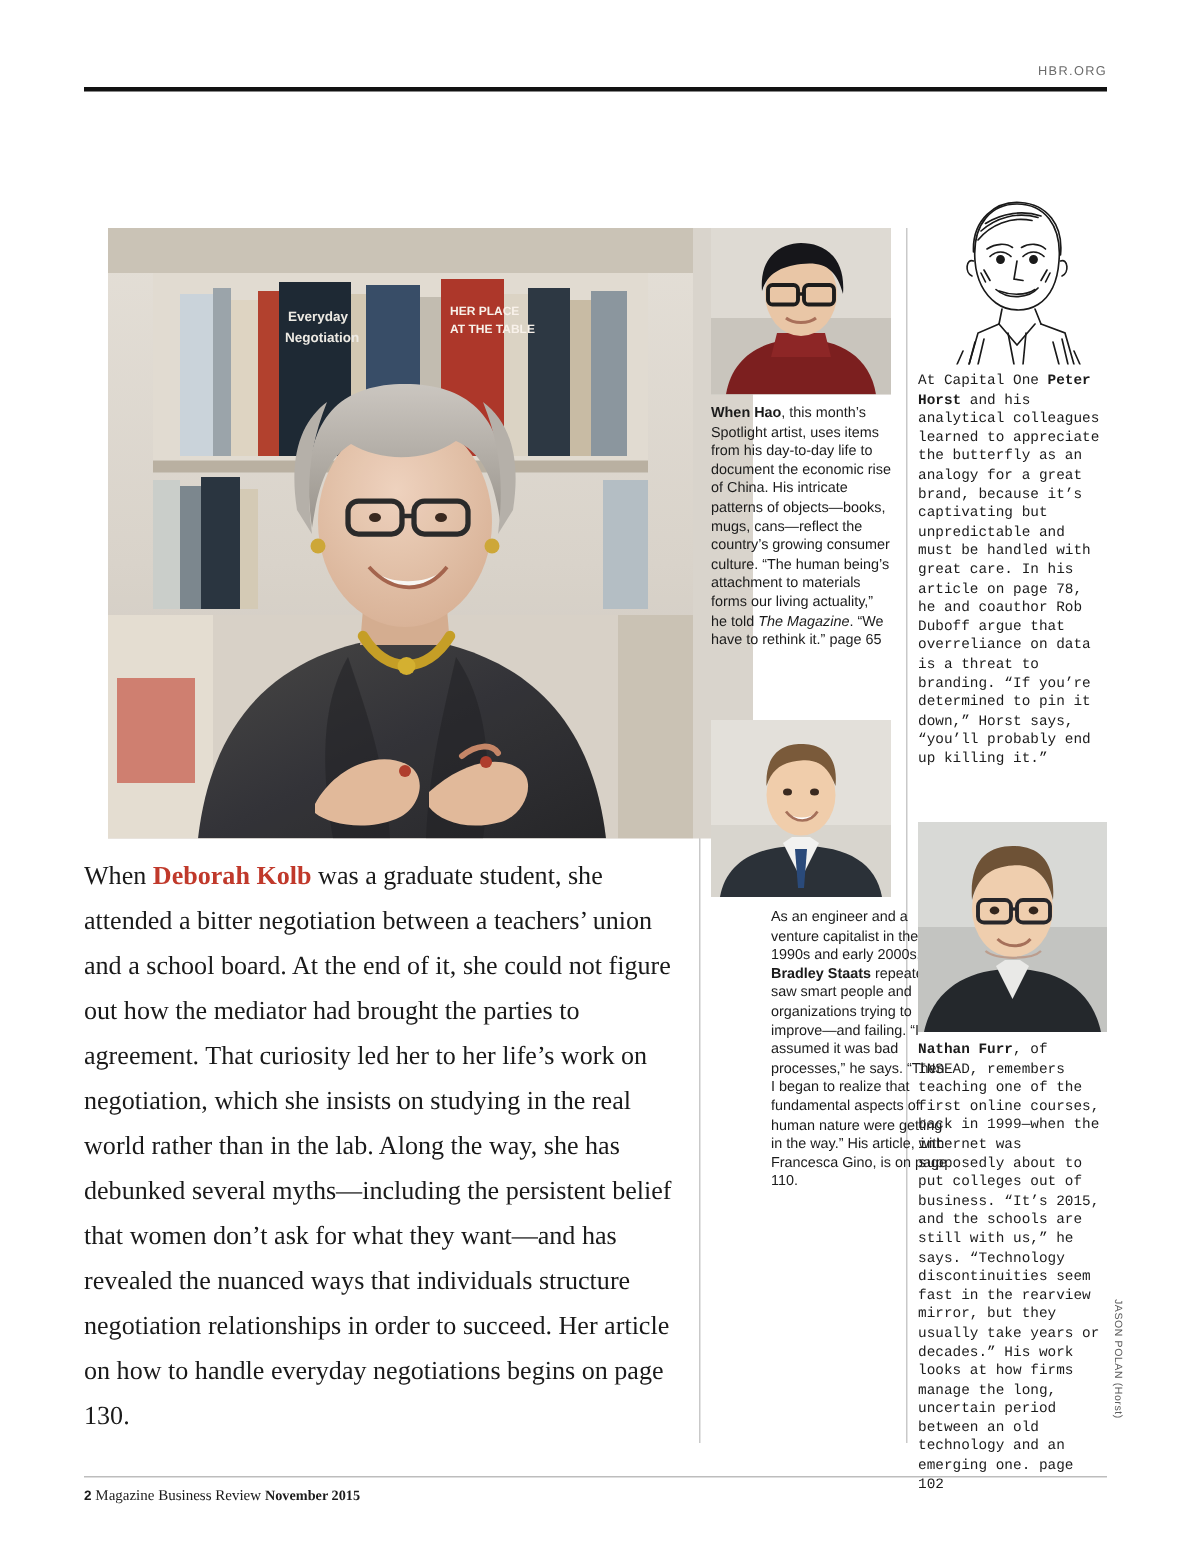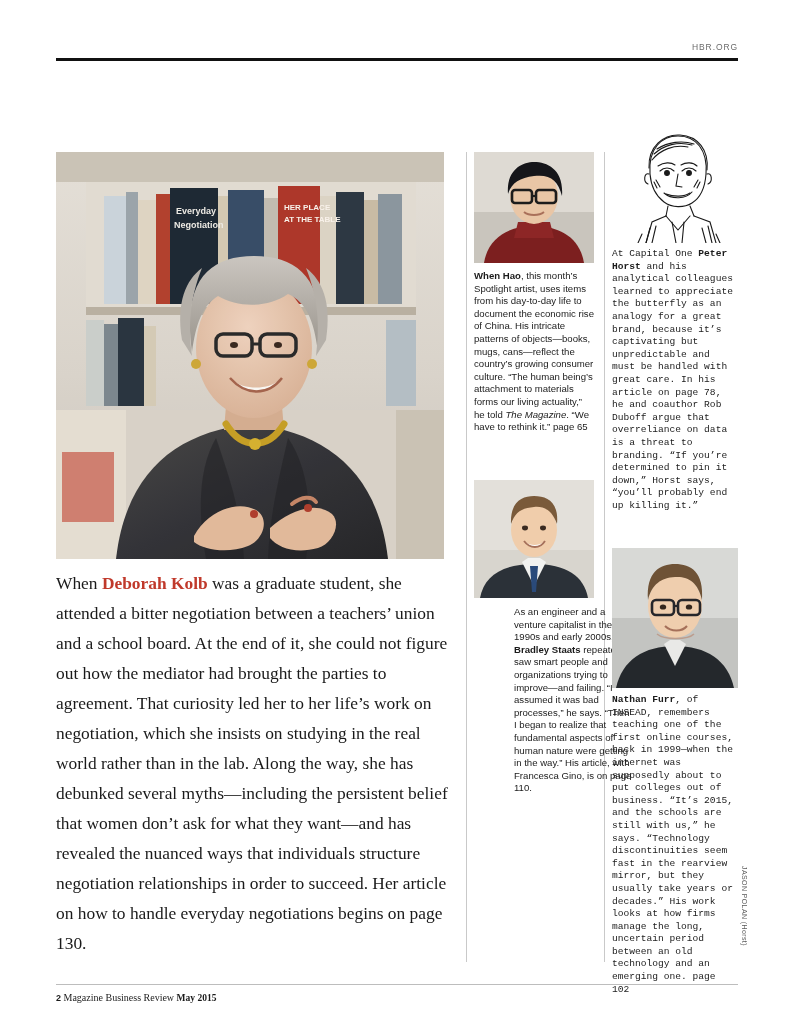--- a/index.html
+++ b/index.html
@@ -56,23 +56,23 @@
     position: absolute;
     width: 1px;
     background: #c9c9c9;
   }
   .vrule-1 { left: 466px; top: 152px; height: 810px; }
   .vrule-2 { left: 604px; top: 152px; height: 810px; }
 
   
   .hero-photo {
     position: absolute;
-    left: 56px;
+    left: 72px;
     top: 152px;
-    width: 388px;
+    width: 430px;
     height: 407px;
     overflow: hidden;
     background: #d9d4cc;
   }
   .hero-photo svg { display: block; }
 
   .lead-text {
     position: absolute;
     left: 56px;
     top: 568px;
@@ -388,16 +388,16 @@
   <div class="col right-col right-text-2">
     <div class="body"><b>Nathan Furr</b>, of INSEAD, remembers teaching one of the first online courses, back in 1999—when the internet was supposedly about to put colleges out of business. “It’s 2015, and the schools are still with us,” he says. “Technology discontinuities seem fast in the rearview mirror, but they usually take years or decades.” His work looks at how firms manage the long, uncertain period between an old technology and an emerging one. page 102</div>
   </div>
 
   <div class="credit-vertical">JASON POLAN (Horst)</div>
 
   <div class="footer-rule"></div>
   <div class="footer">
     <span class="pnum">2</span>
     <span class="mag">Magazine Business Review</span>
-    <span class="issue">May 2015</span>
+    <span class="issue">November 2015</span>
   </div>
 
 </div>
 
 </body></html>

